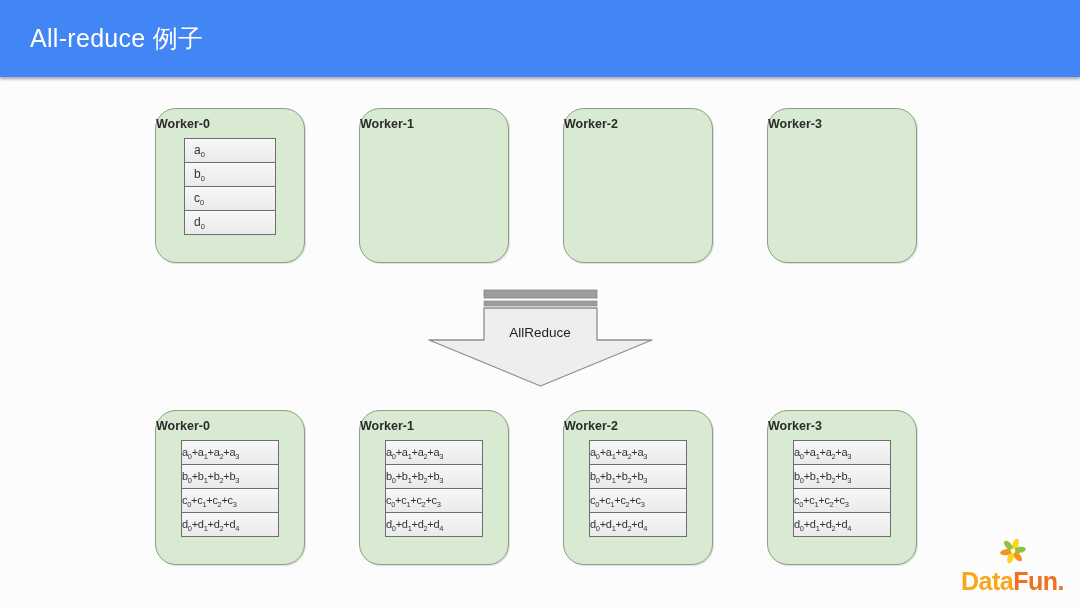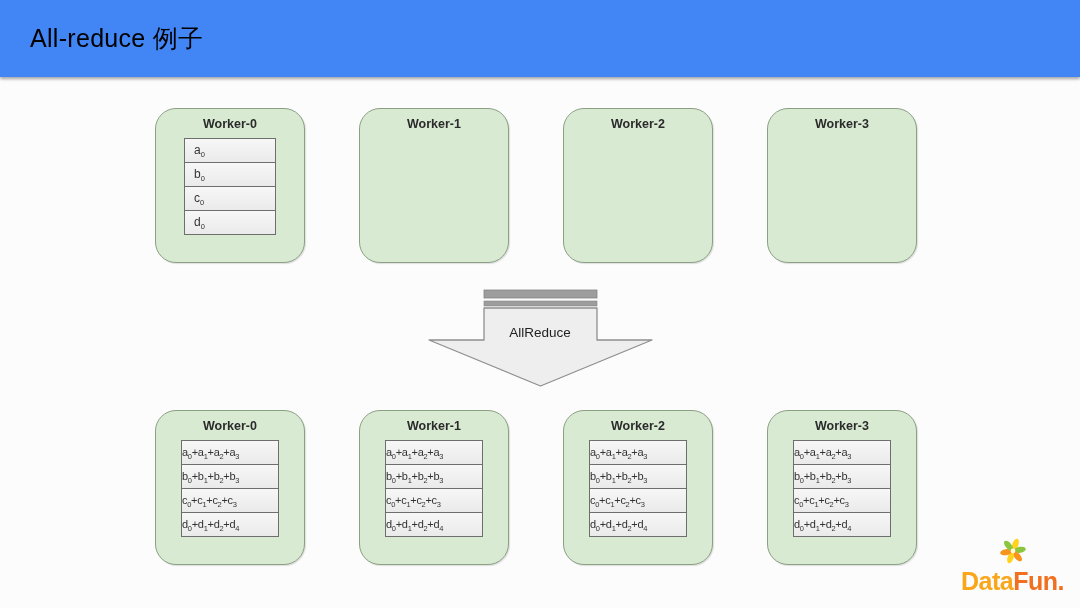--- a/index.html
+++ b/index.html
@@ -16,21 +16,21 @@
     position: absolute; left: 0; top: 0;
     width: 1080px; height: 77px;
     background: #4285f4;
     box-shadow: 0 2px 3px rgba(0,0,0,0.35);
     display: flex; align-items: center;
     z-index: 5;
   }
   .slide-title {
     margin-left: 30px;
     font-size: 25px;
-    color: #000000;
+    color: #ffffff;
     letter-spacing: 0.3px;
   }
 
   
   .workers-row {
     position: absolute;
     left: 155px;
     display: flex;
     gap: 54px;
   }
@@ -39,21 +39,20 @@
 
   .worker-card {
     width: 150px; height: 155px;
     background: #d9ead3;
     border: 1.5px solid #8ca184;
     border-radius: 21px;
     box-shadow: 1px 1px 1px rgba(0,0,0,0.12);
   }
   .worker-title {
     padding-top: 8px;
-    text-align: center;
     font-size: 12.5px;
     font-weight: bold;
     color: #2b2b2b;
   }
   .worker-table {
     margin: 6px auto 0 auto;
   }
   .before .worker-table { width: 92px; }
   .after  .worker-table { width: 98px; }
 

